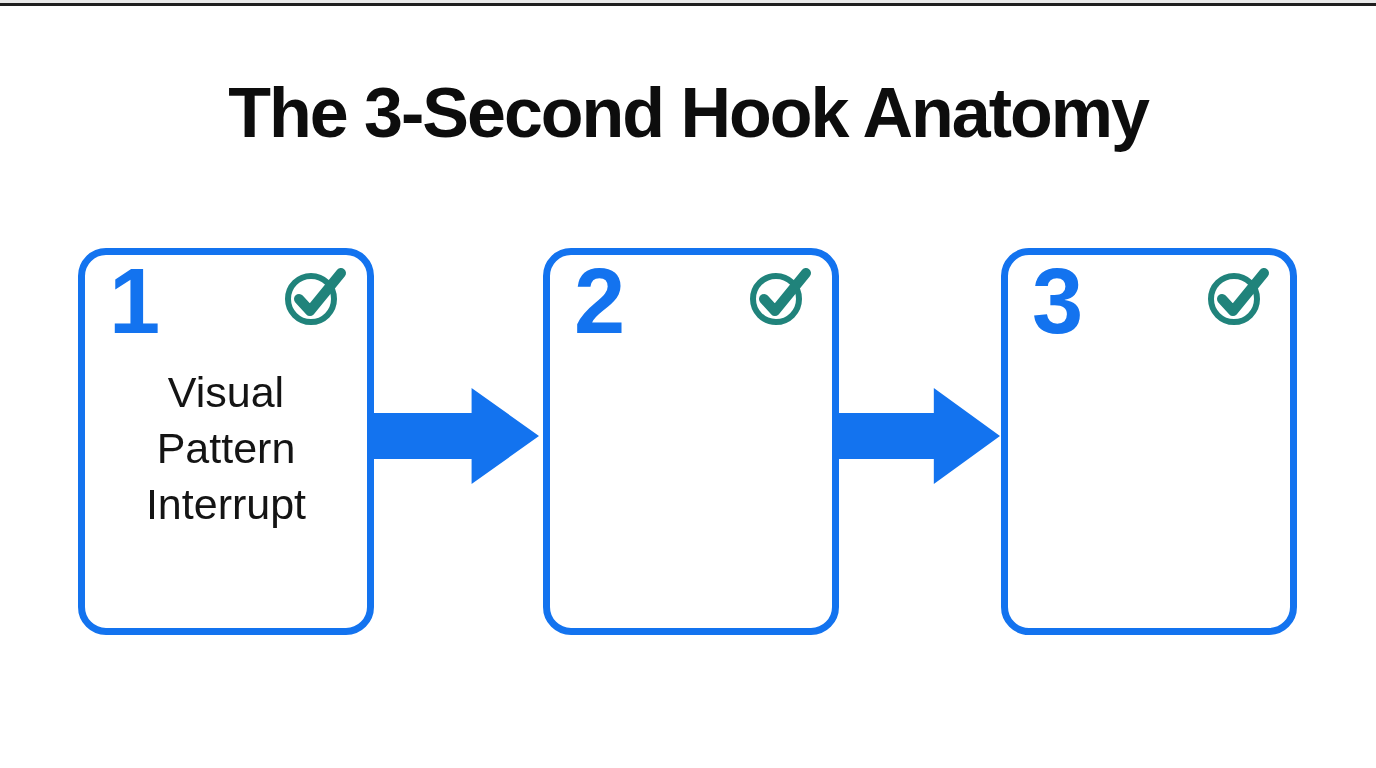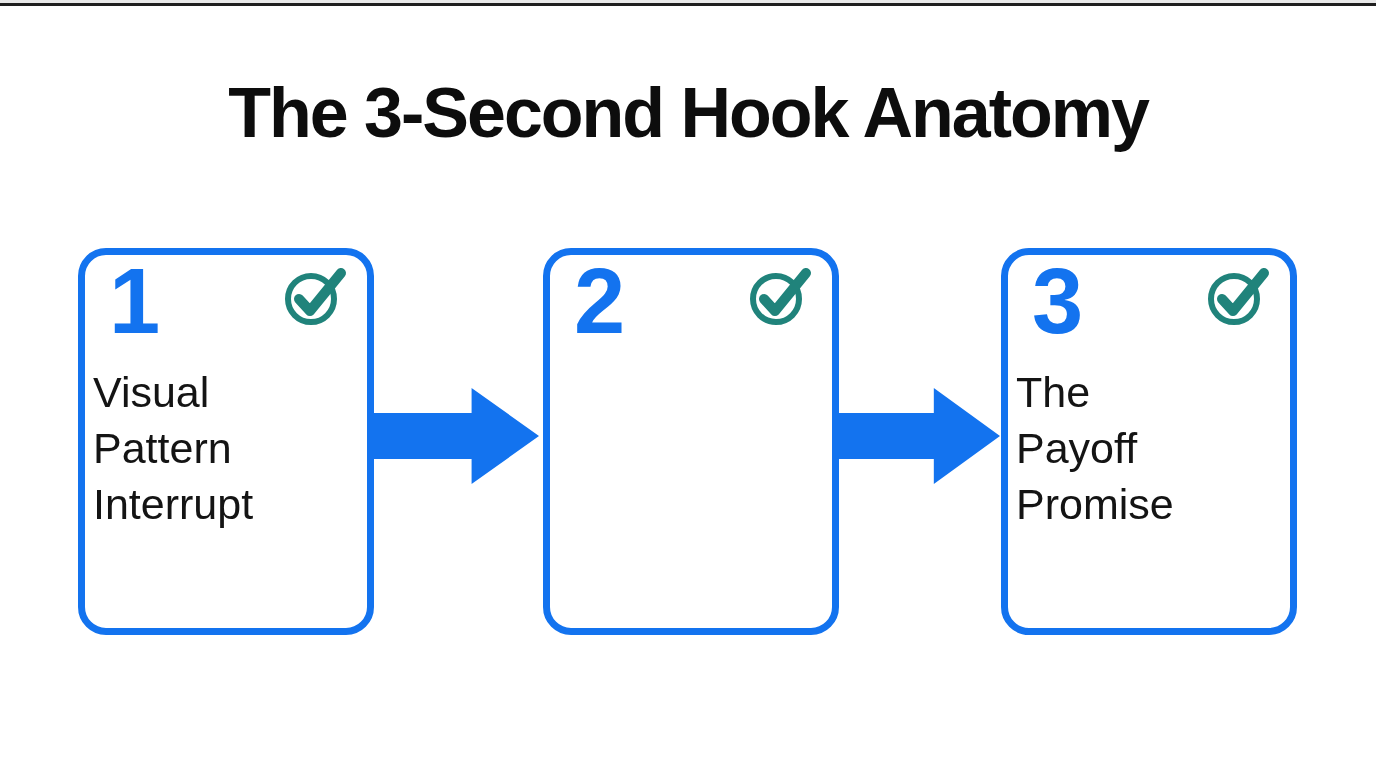--- a/index.html
+++ b/index.html
@@ -50,21 +50,21 @@
   .check{
     position:absolute;
     right:16px;top:10px;
     width:68px;height:62px;
     color:var(--check-teal,#20837B);
   }
   .check svg{width:100%;height:100%;display:block;}
   .step-label{
     position:absolute;
     left:8px;right:8px;top:110px;
-    text-align:left;
+    text-align:center;
     font-size:43px;
     line-height:1.3;
     color:var(--text-dark,#141414);
     white-space:pre-line;
   }
   .arrow{
     position:absolute;
     top:385px;
     height:96px;
     color:var(--accent-blue,#1373EF);
@@ -118,20 +118,17 @@
   </span>
 
   <div class="card c3">
     <span class="step-num">3</span>
     <span class="check">
       <svg viewBox="0 0 68 62" fill="none">
         <circle cx="28" cy="34" r="23" stroke="currentColor" stroke-width="6"></circle>
         <path d="M16 34 L27 46 L58 8" stroke="currentColor" stroke-width="10" stroke-linecap="round" stroke-linejoin="round"></path>
       </svg>
     </span>
-    <div class="step-label">The
-Payoff
-Promise</div>
   </div>
 
   <div class="edge-bar bottom"></div>
 
 </div>
 
 </body></html>

